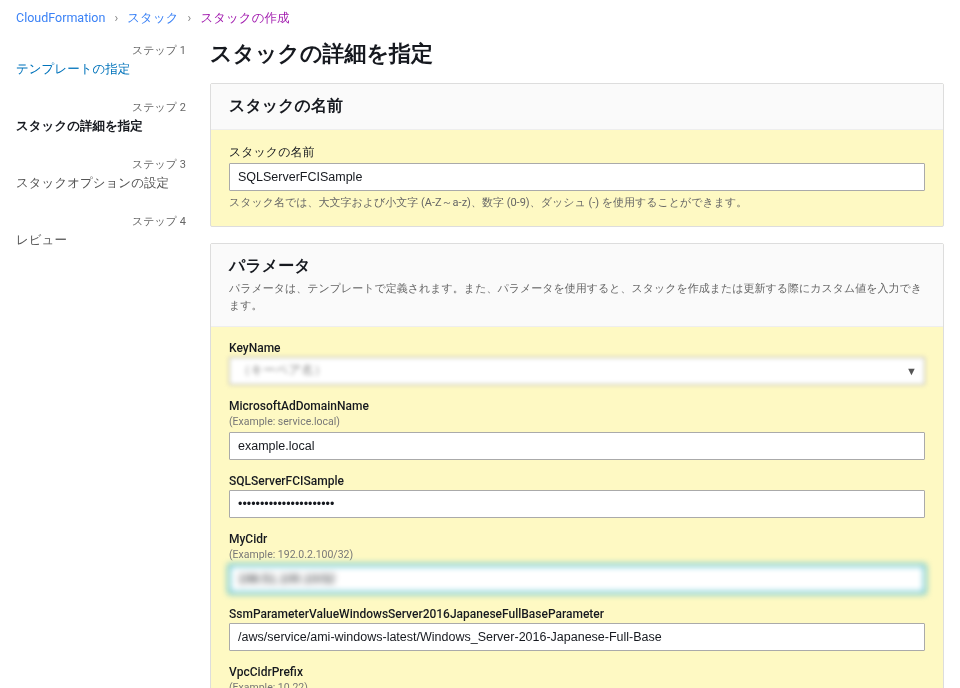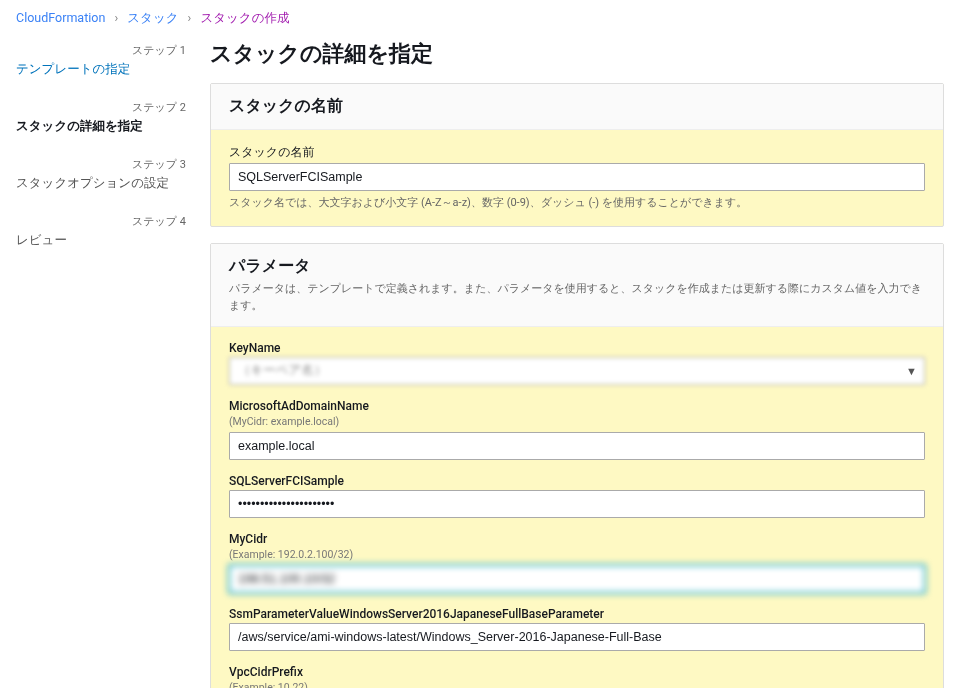--- a/index.html
+++ b/index.html
@@ -162,21 +162,21 @@
         <div class="field">
           <label class="field-label">KeyName</label>
           <div class="select-wrap">
             <div class="select">（キーペア名）</div>
             <span class="select-caret">▼</span>
           </div>
         </div>
 
         <div class="field">
           <label class="field-label">MicrosoftAdDomainName</label>
-          <div class="field-hint">(MyCidr: example.local)</div>
+          <div class="field-hint">(Example: service.local)</div>
           <input type="text" value="example.local" style="">
         </div>
 
         <div class="field">
           <label class="field-label">SQLServerFCISample</label>
           <input type="text" value="••••••••••••••••••••••" style="">
         </div>
 
         <div class="field">
           <label class="field-label">MyCidr</label>

